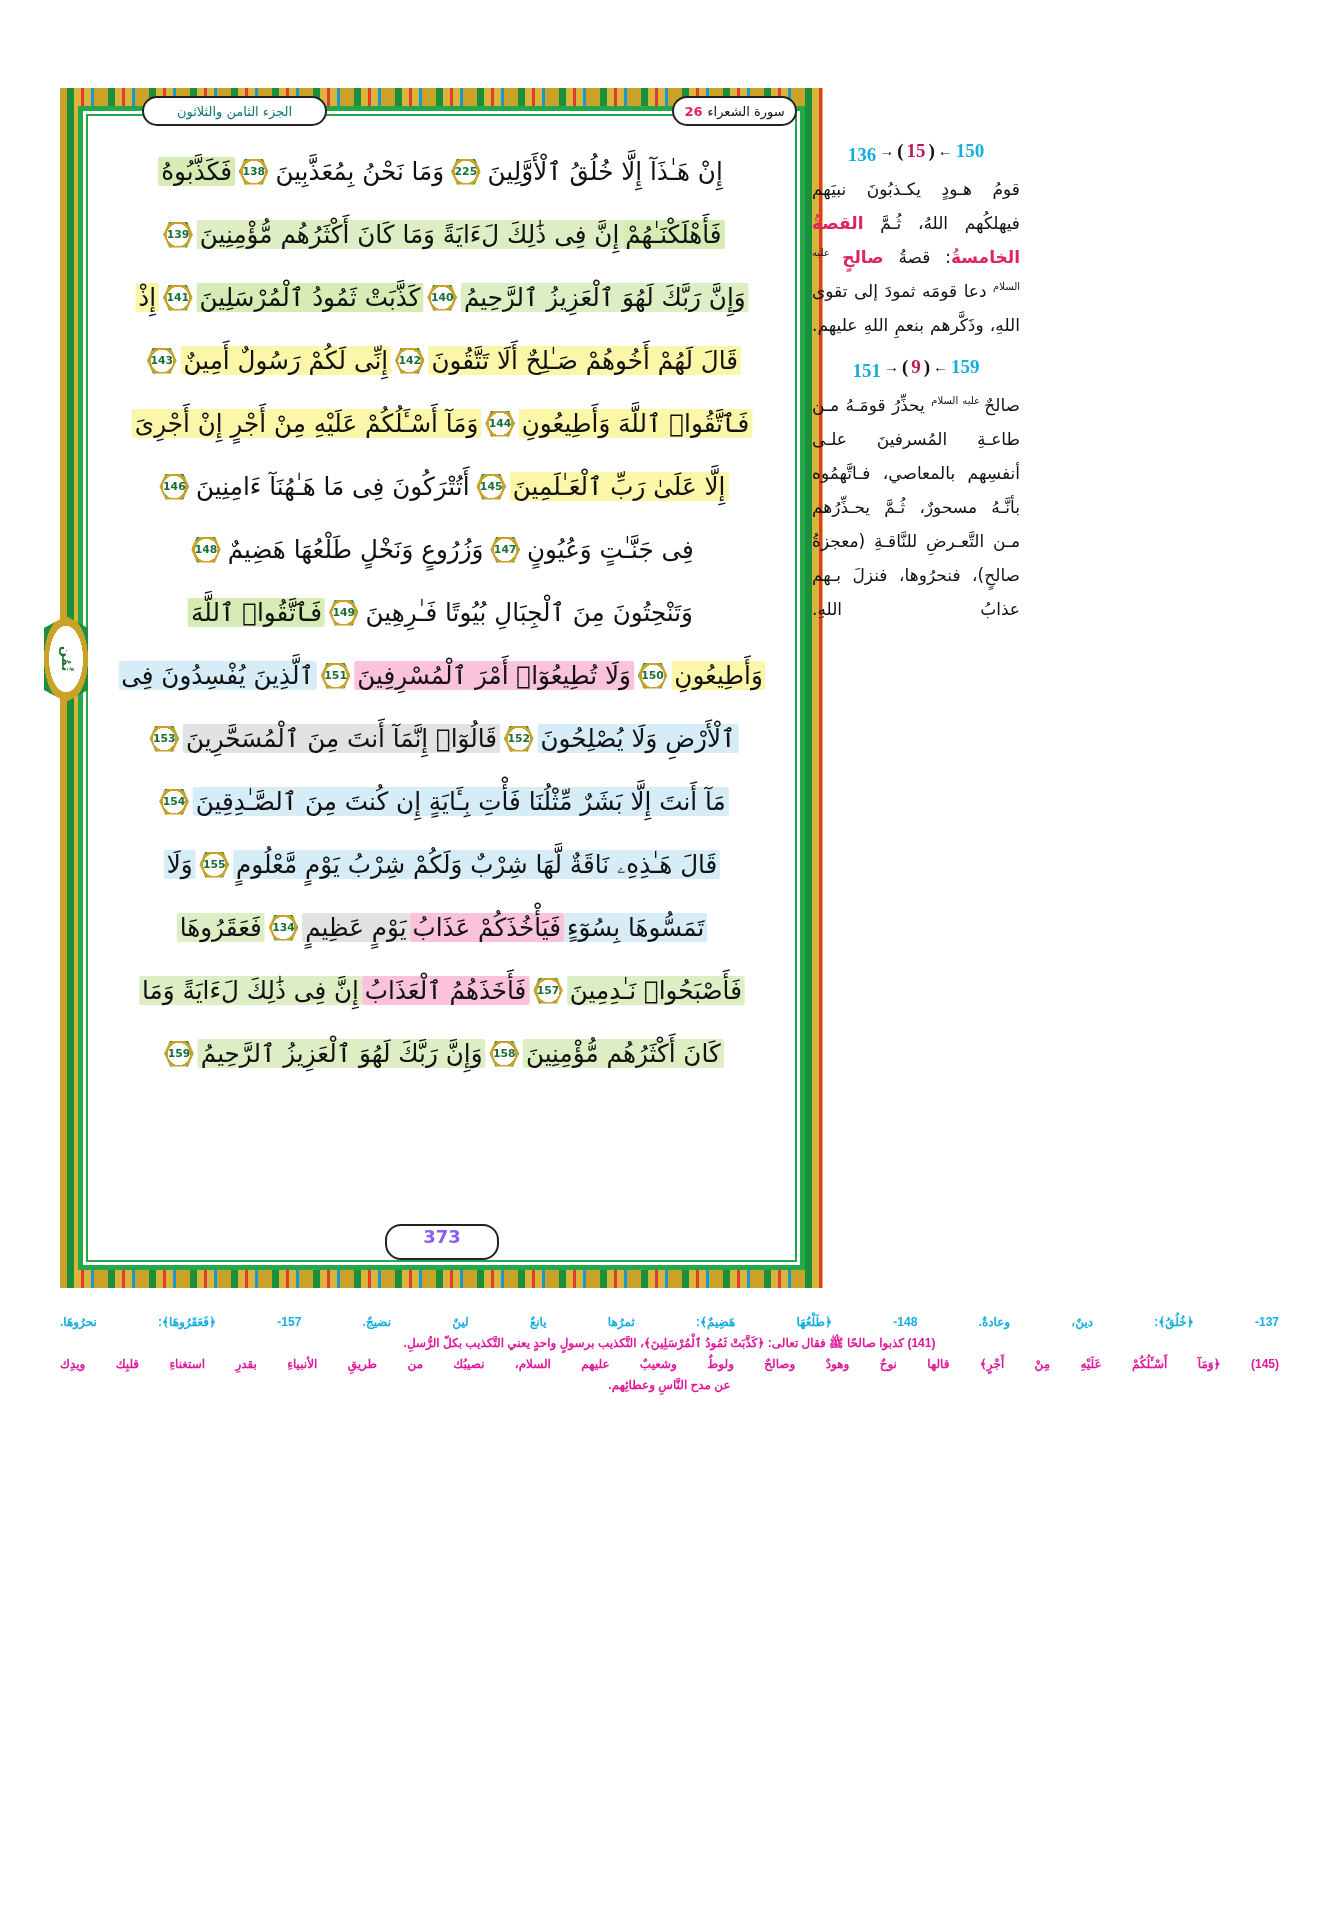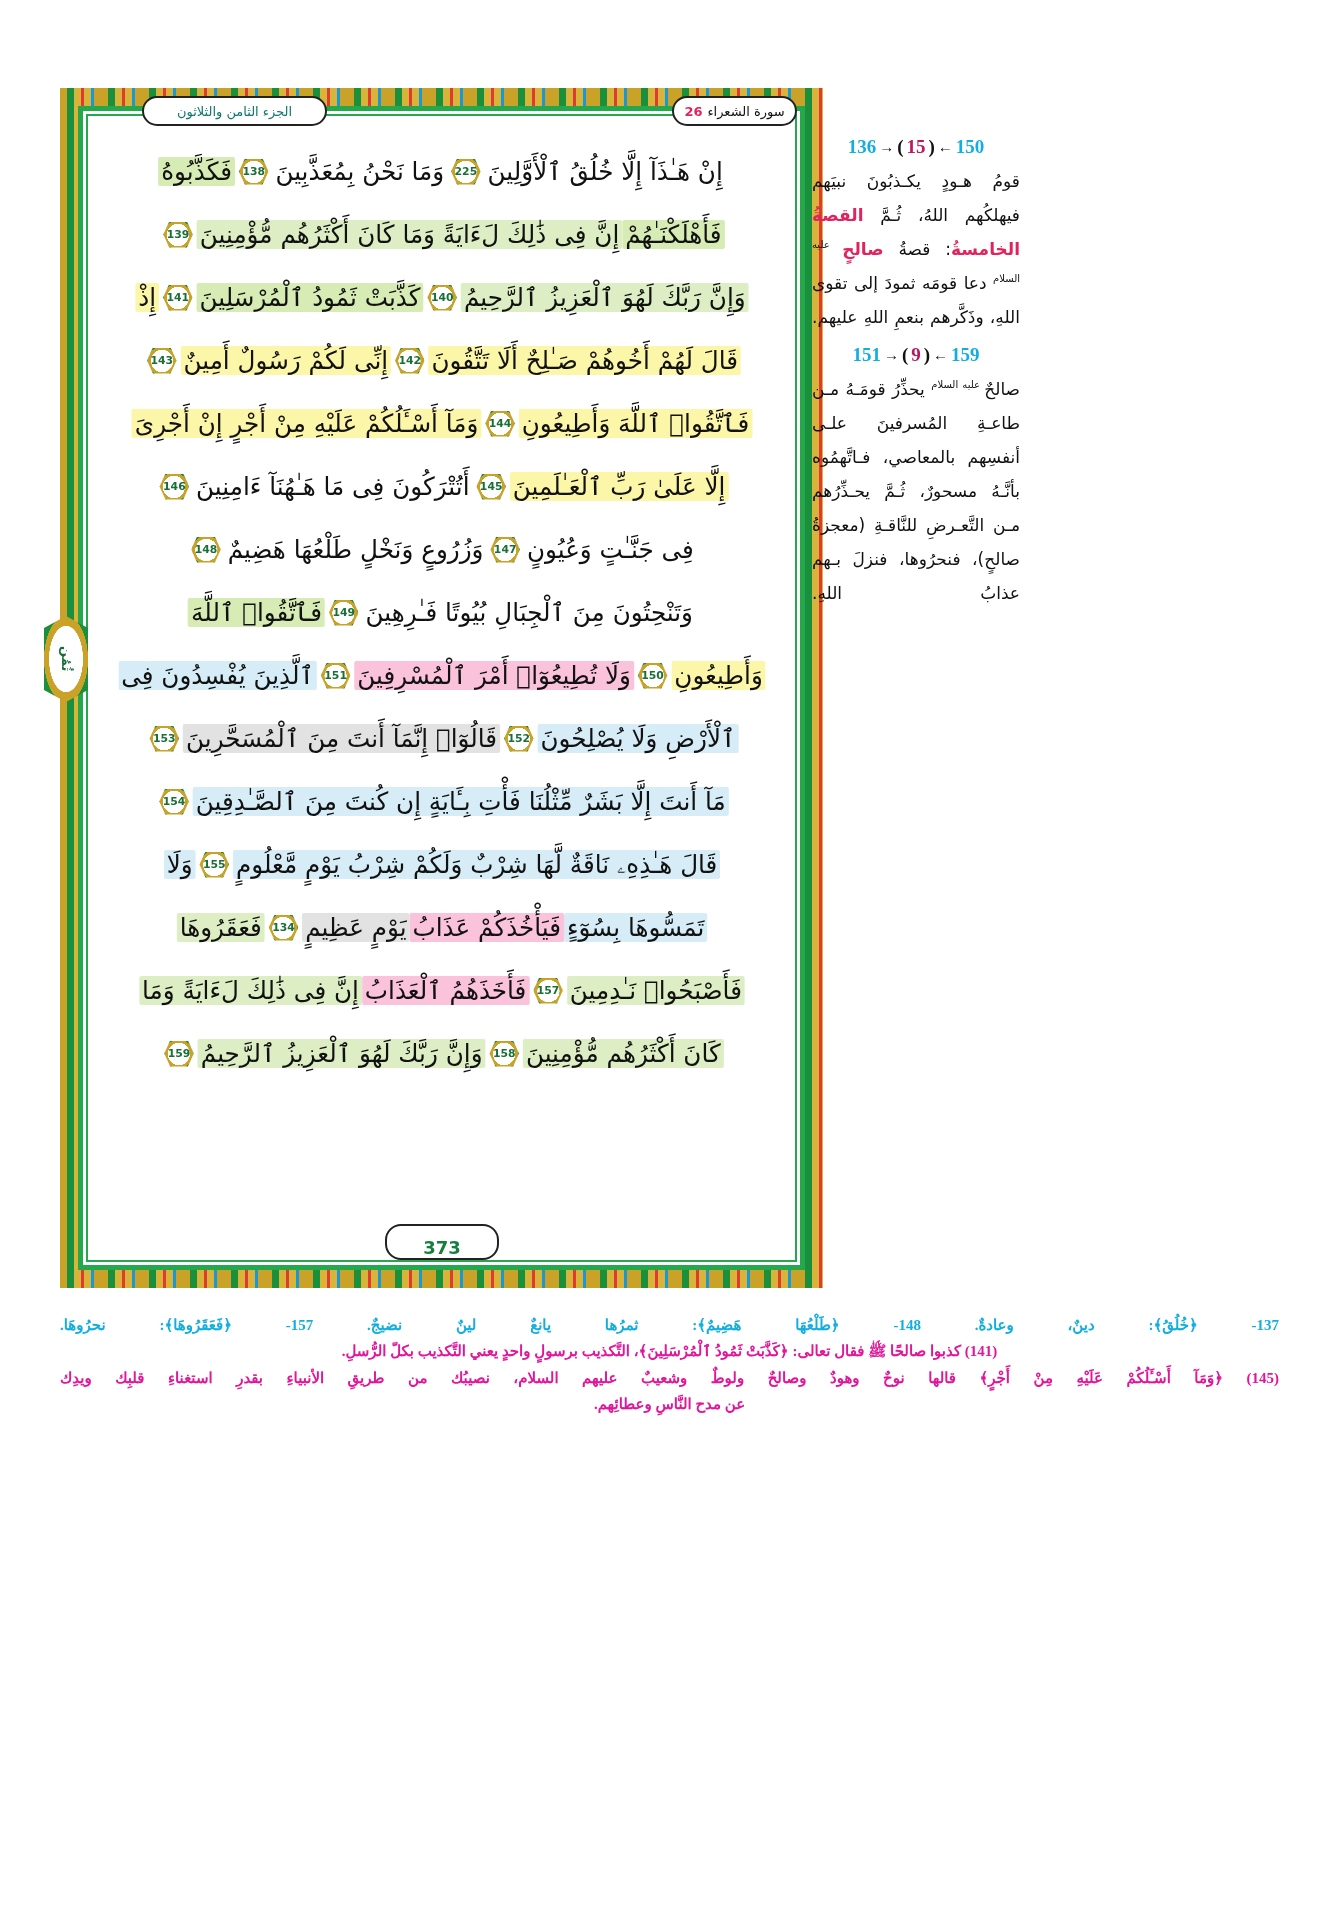--- a/index.html
+++ b/index.html
@@ -91,21 +91,21 @@
   .sidebar{
     position:absolute;right:-232px;top:0;width:216px;height:1126px;
     direction:rtl;
   }
   .side-range{
     display:flex;align-items:center;justify-content:center;gap:3px;
     font-weight:bold;font-size:19px;margin:10px 0 6px 0;
     font-family:"Liberation Serif",serif;
   }
   .side-range .n-end{color:#13aee0;}
-  .side-range .n-start{color:#13aee0;}
+  .side-range .n-start{color:#13aee0;margin-top:8px;}
   .side-range .n-count{color:#be185d;}
   .side-range .par{color:#111;font-size:19px;}
   .side-range .arr{color:#111;font-size:15px;}
   .side-text{
     font-size:17px;line-height:2.0;color:#111;text-align:justify;
     text-align-last:justify;padding:0 4px;
     font-family:"DejaVu Sans","Liberation Sans",sans-serif;
   }
   .side-text .em-red{color:#e0245e;font-weight:bold;}
   .side-text .sm{font-size:10px;vertical-align:super;}
@@ -119,31 +119,31 @@
       radial-gradient(ellipse at 50% 50%, #ffffff 54%, #c9a227 55%, #c9a227 70%, #1a8f3c 71%, #1a8f3c 100%);
     clip-path:polygon(50% 0%,100% 14%,100% 86%,50% 100%,0% 86%,0% 14%);
     z-index:7;
   }
 
   
   .page-no{
     position:absolute;left:50%;transform:translateX(-50%);
     bottom:-8px;width:110px;height:32px;background:#fff;
     border:2px solid #222;border-radius:16px;
-    display:flex;align-items:flex-end;justify-content:center;
-    font-size:18px;font-weight:bold;color:#15803d;z-index:8;
+    display:flex;align-items:flex-start;justify-content:center;
+    font-size:18px;font-weight:bold;color:#8b5cf6;z-index:8;
   }
 
   
   .footnotes{
     position:absolute;left:60px;top:1312px;width:1219px;direction:rtl;
   }
   .fn-line{
-    font-size:15px;line-height:1.75;font-weight:bold;
-    font-family:Liberation Serif, serif;
+    font-size:12px;line-height:1.75;font-weight:bold;
+    font-family:Liberation Sans, sans-serif;
   }
   .fn-cyan{color:#13aee0;text-align:justify;text-align-last:justify;}
   .fn-magenta{color:#e0179a;text-align:justify;text-align-last:justify;}
   .fn-magenta.c{text-align:left;text-align-last:center;}
 </style>
 </head>
 <body>
 
 <div class="page">
 

